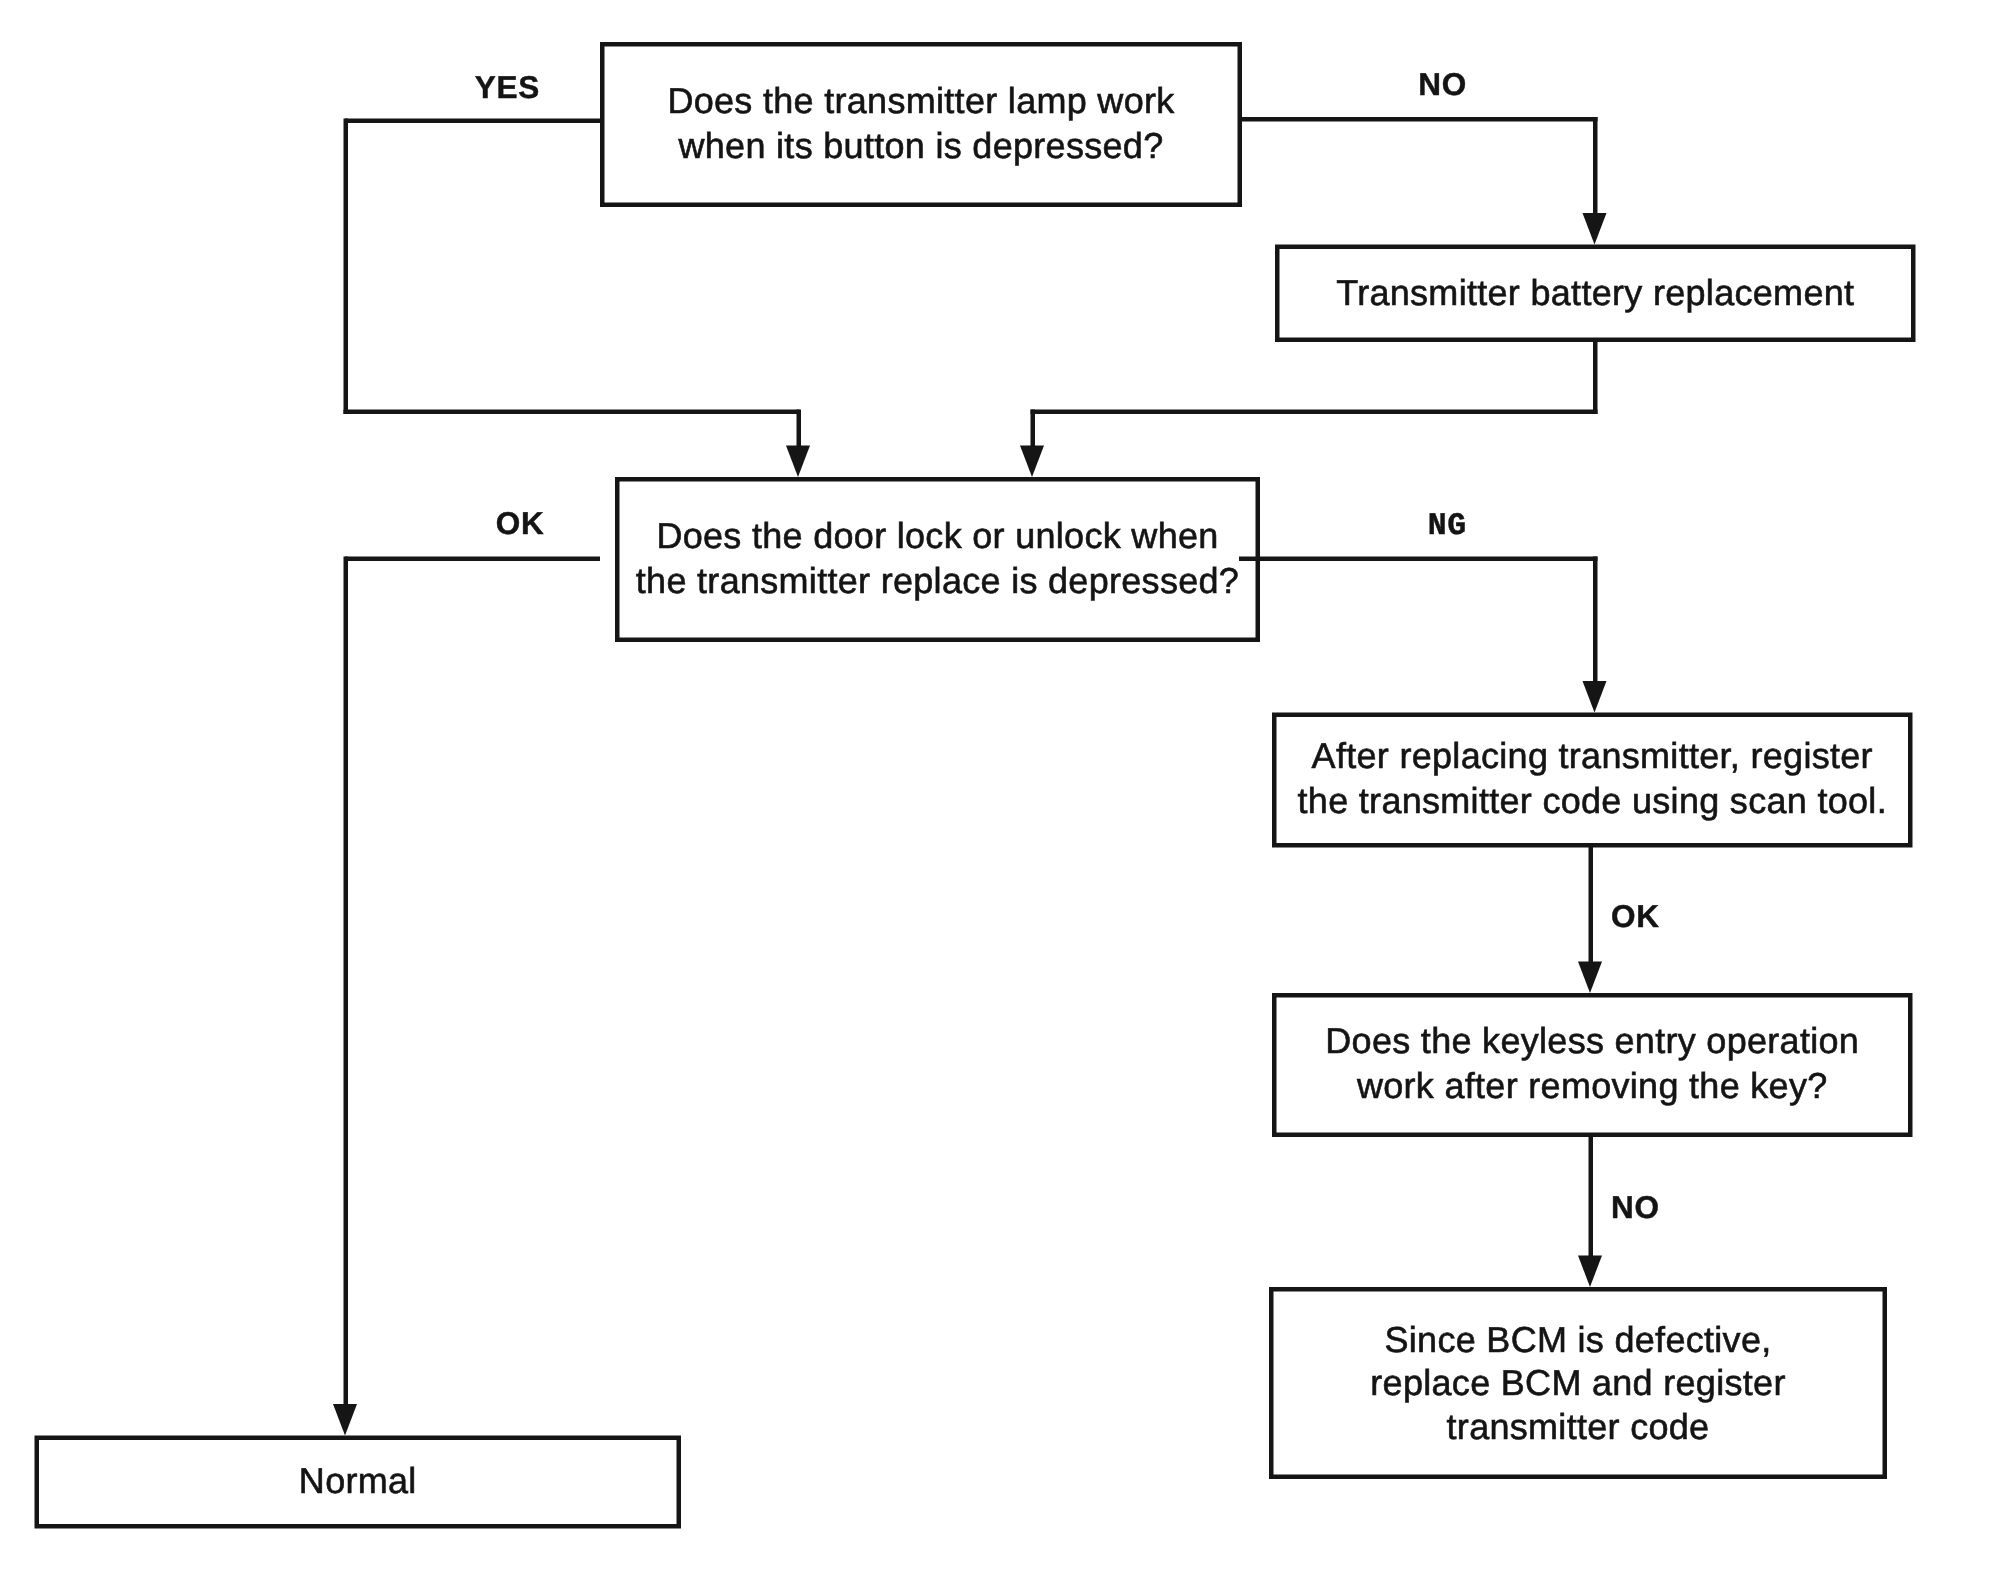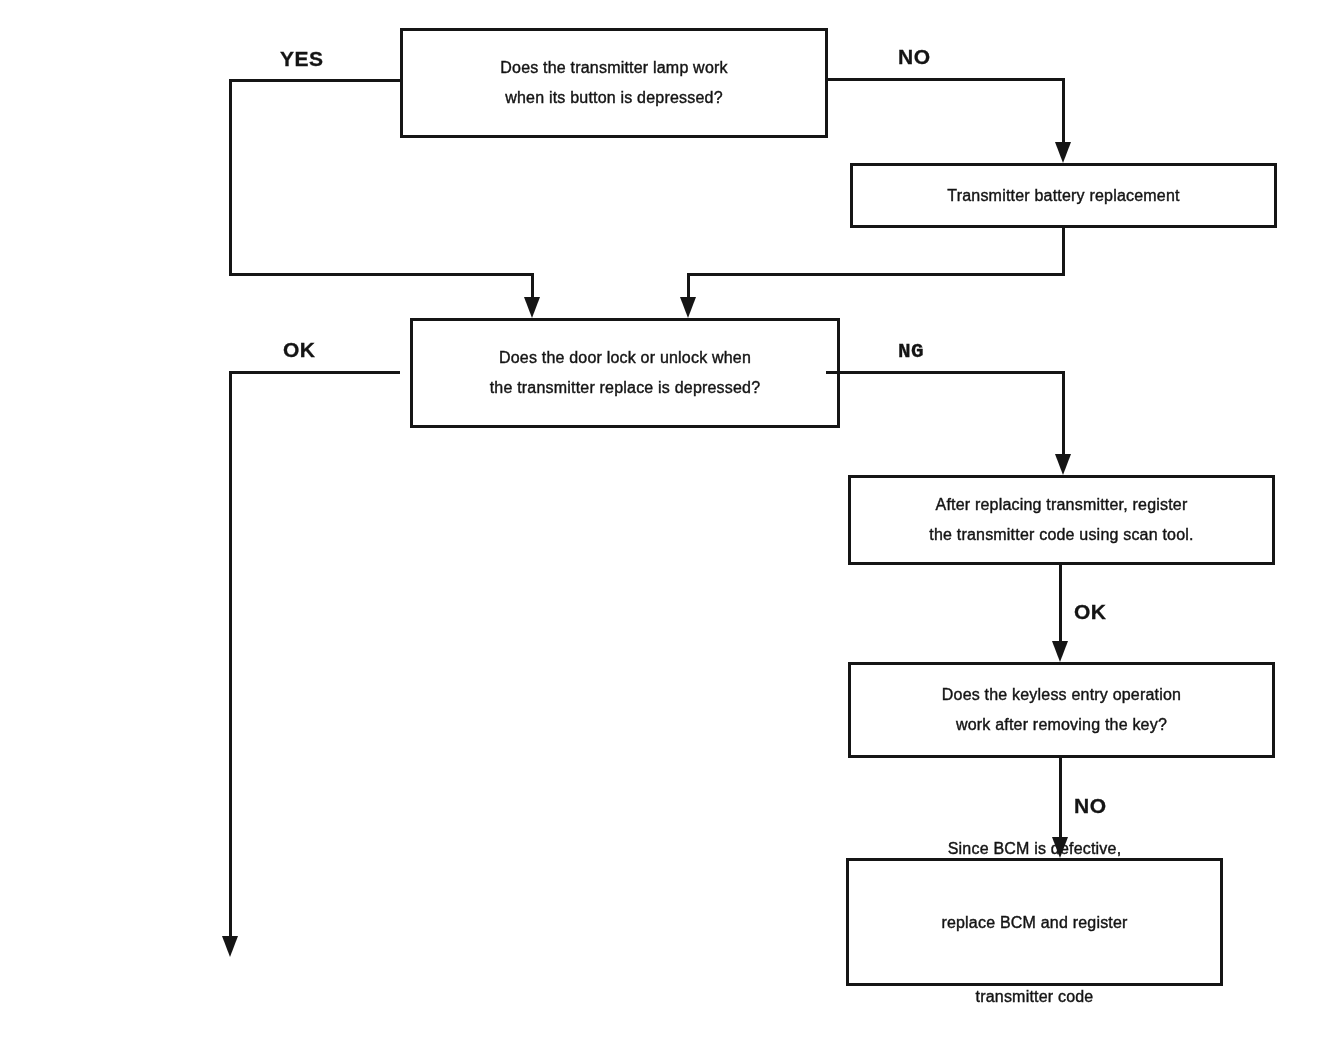--- a/index.html
+++ b/index.html
@@ -20,21 +20,21 @@
   .node {
     position: absolute;
     box-sizing: border-box;
     border: 3px solid #151515;
     background: #ffffff;
     display: flex;
     flex-direction: column;
     align-items: center;
     justify-content: center;
     text-align: center;
-    font-size: 16px;
+    font-size: 24px;
     line-height: 30px;
     letter-spacing: 0.2px;
     -webkit-text-stroke: 0.4px #141414;
   }
   .node .nl { white-space: nowrap; }
   
   .hline, .vline {
     position: absolute;
     background: #151515;
   }
@@ -50,21 +50,21 @@
     border-top: 21px solid #151515;
   }
   
   .edge-label {
     position: absolute;
     font-size: 21px;
     font-weight: bold;
     letter-spacing: 0.5px;
     -webkit-text-stroke: 0.3px #141414;
   }
-  .edge-label.centered { width: 80px; text-align: left; }
+  .edge-label.centered { width: 80px; text-align: right; }
 </style>
 </head>
 <body>
 
 <div class="canvas">
 
   <div class="node" style="left:400px; top:28px; width:428px; height:110px;">
     <div class="nl">Does the transmitter lamp work</div>
     <div class="nl">when its button is depressed?</div>
   </div>
@@ -81,26 +81,29 @@
   <div class="node" style="left:848px; top:475px; width:427px; height:90px;">
     <div class="nl">After replacing transmitter, register</div>
     <div class="nl">the transmitter code using scan tool.</div>
   </div>
 
   <div class="node" style="left:848px; top:662px; width:427px; height:96px;text-align:center;">
     <div class="nl">Does the keyless entry operation</div>
     <div class="nl">work after removing the key?</div>
   </div>
 
-  <div class="node" style="left:846px; top:858px; width:377px; height:128px; line-height:29px;gap:45px;">
+  <div class="node" style="left:846px; top:858px; width:412px; height:128px; line-height:29px;">
     <div class="nl">Since BCM is defective,</div>
     <div class="nl">replace BCM and register</div>
     <div class="nl">transmitter code</div>
   </div>
 
+  <div class="node" style="left:23px; top:957px; width:431px; height:62px;">
+    <div class="nl">Normal</div>
+  </div>
 
   <div class="edge-label centered" style="left:280px; top:47px;">YES</div>
   <div class="edge-label centered" style="left:898px; top:45px;">NO</div>
   <div class="edge-label centered" style="left:283px; top:338px;">OK</div>
   <div class="edge-label centered" style="left:898px; top:340px;font-family:Liberation Mono, monospace;">NG</div>
   <div class="edge-label" style="left:1074px; top:600px;">OK</div>
   <div class="edge-label" style="left:1074px; top:794px;">NO</div>
 
   <div class="hline" style="left:230px; top:79px; width:170px;"></div>
   <div class="vline" style="left:229px; top:79px; height:197px;"></div>

